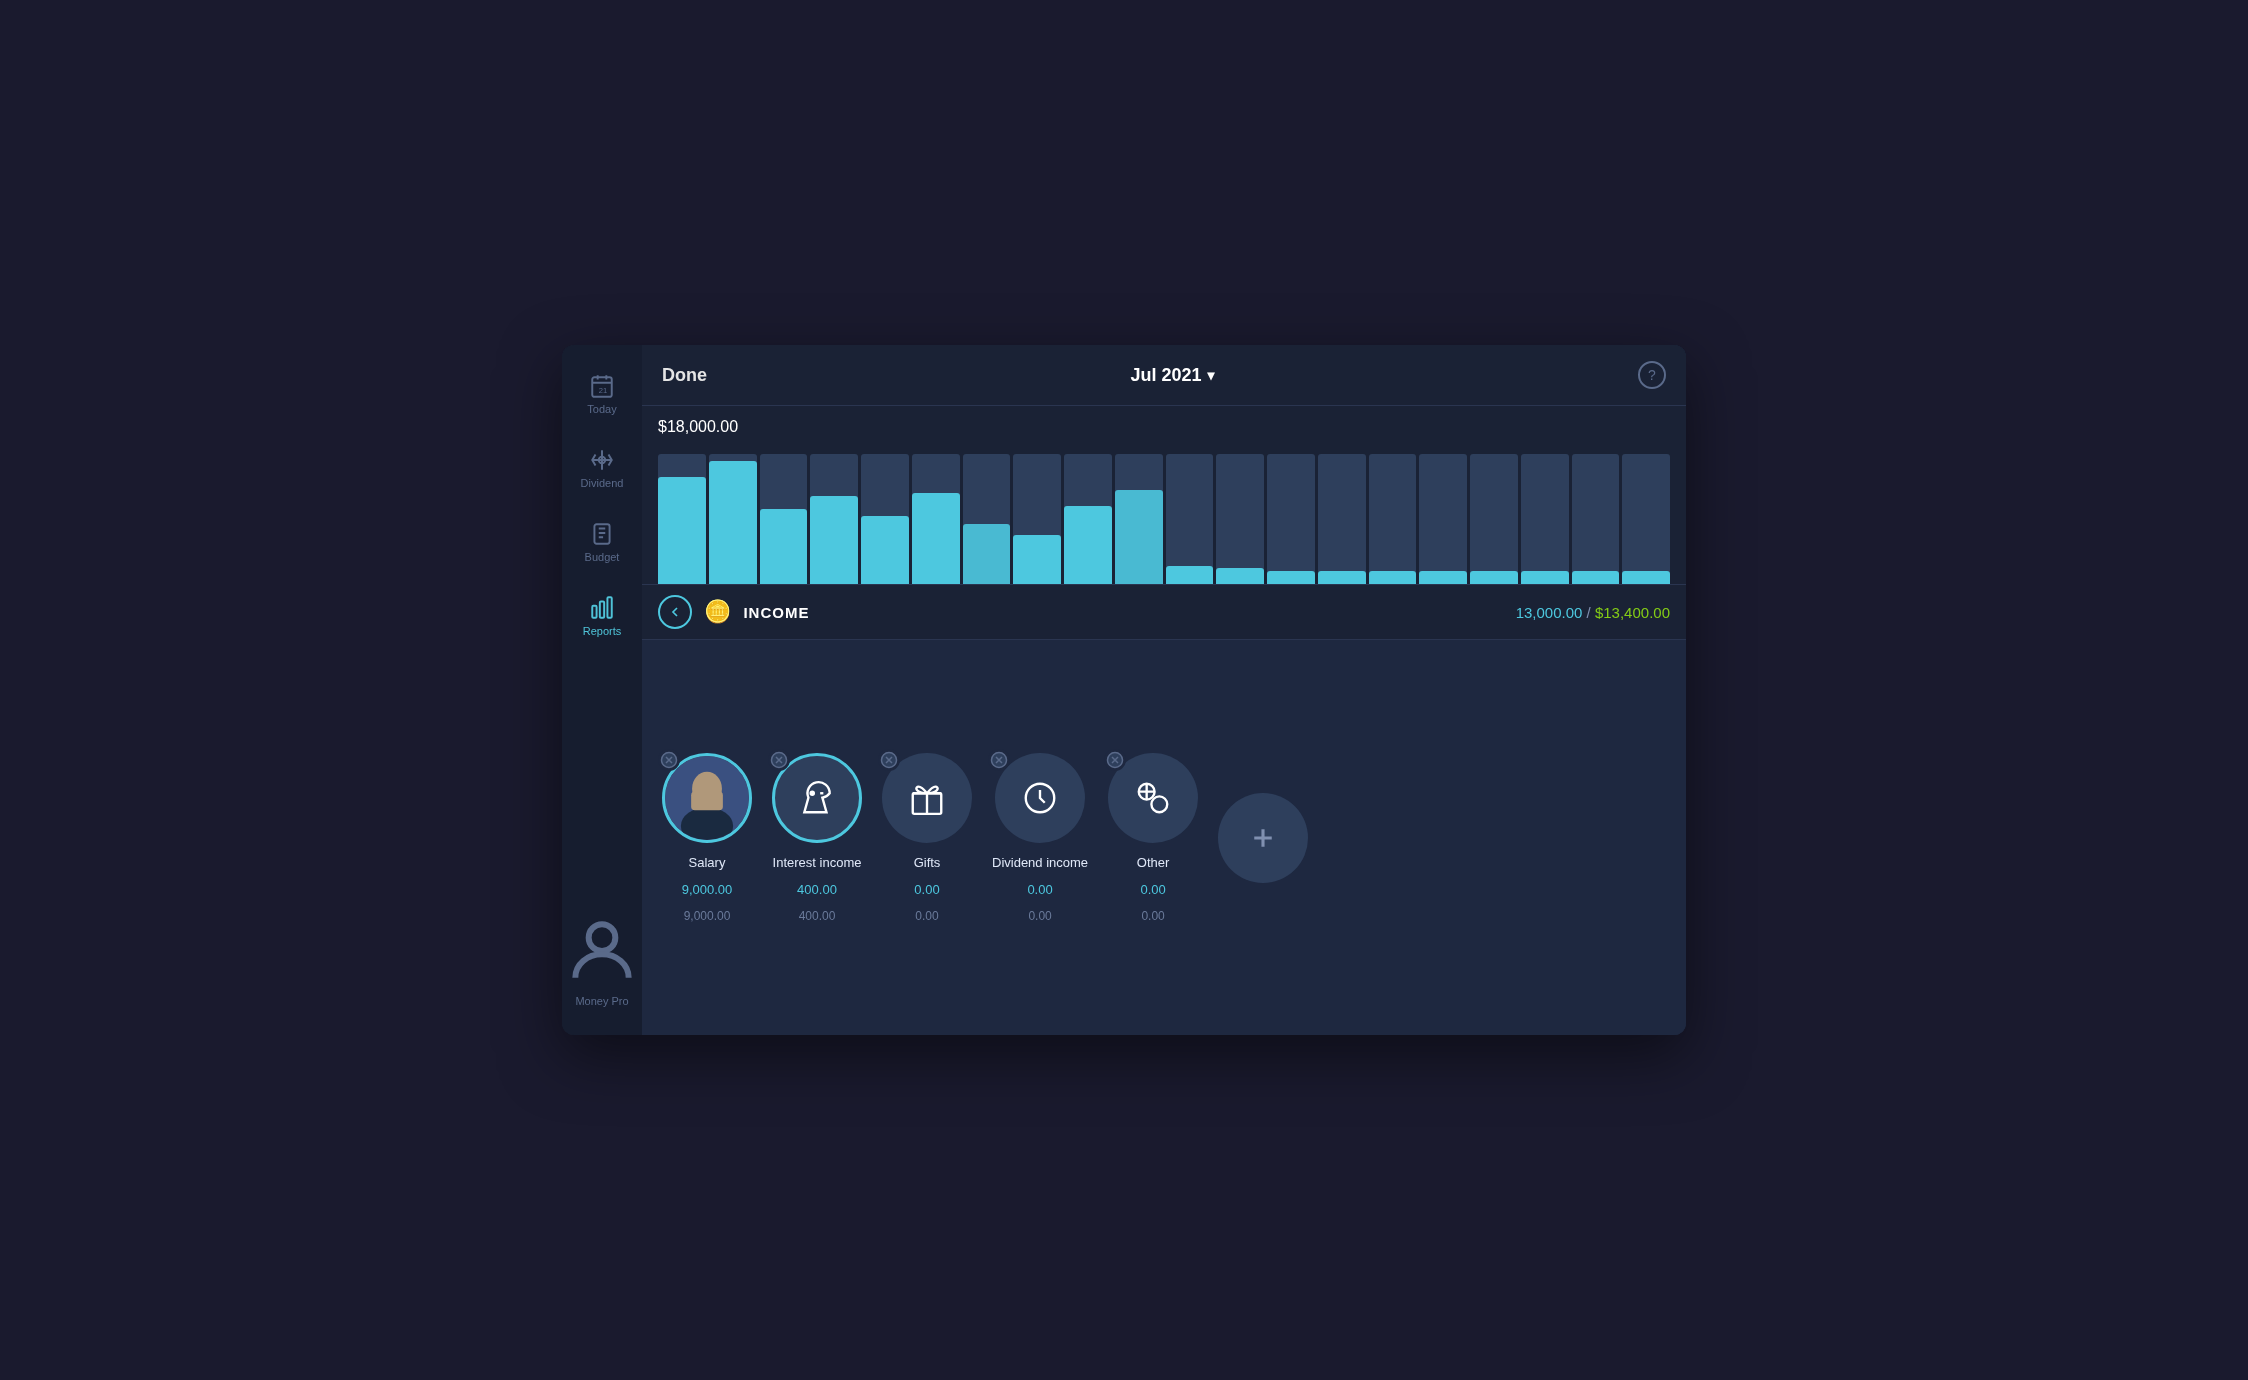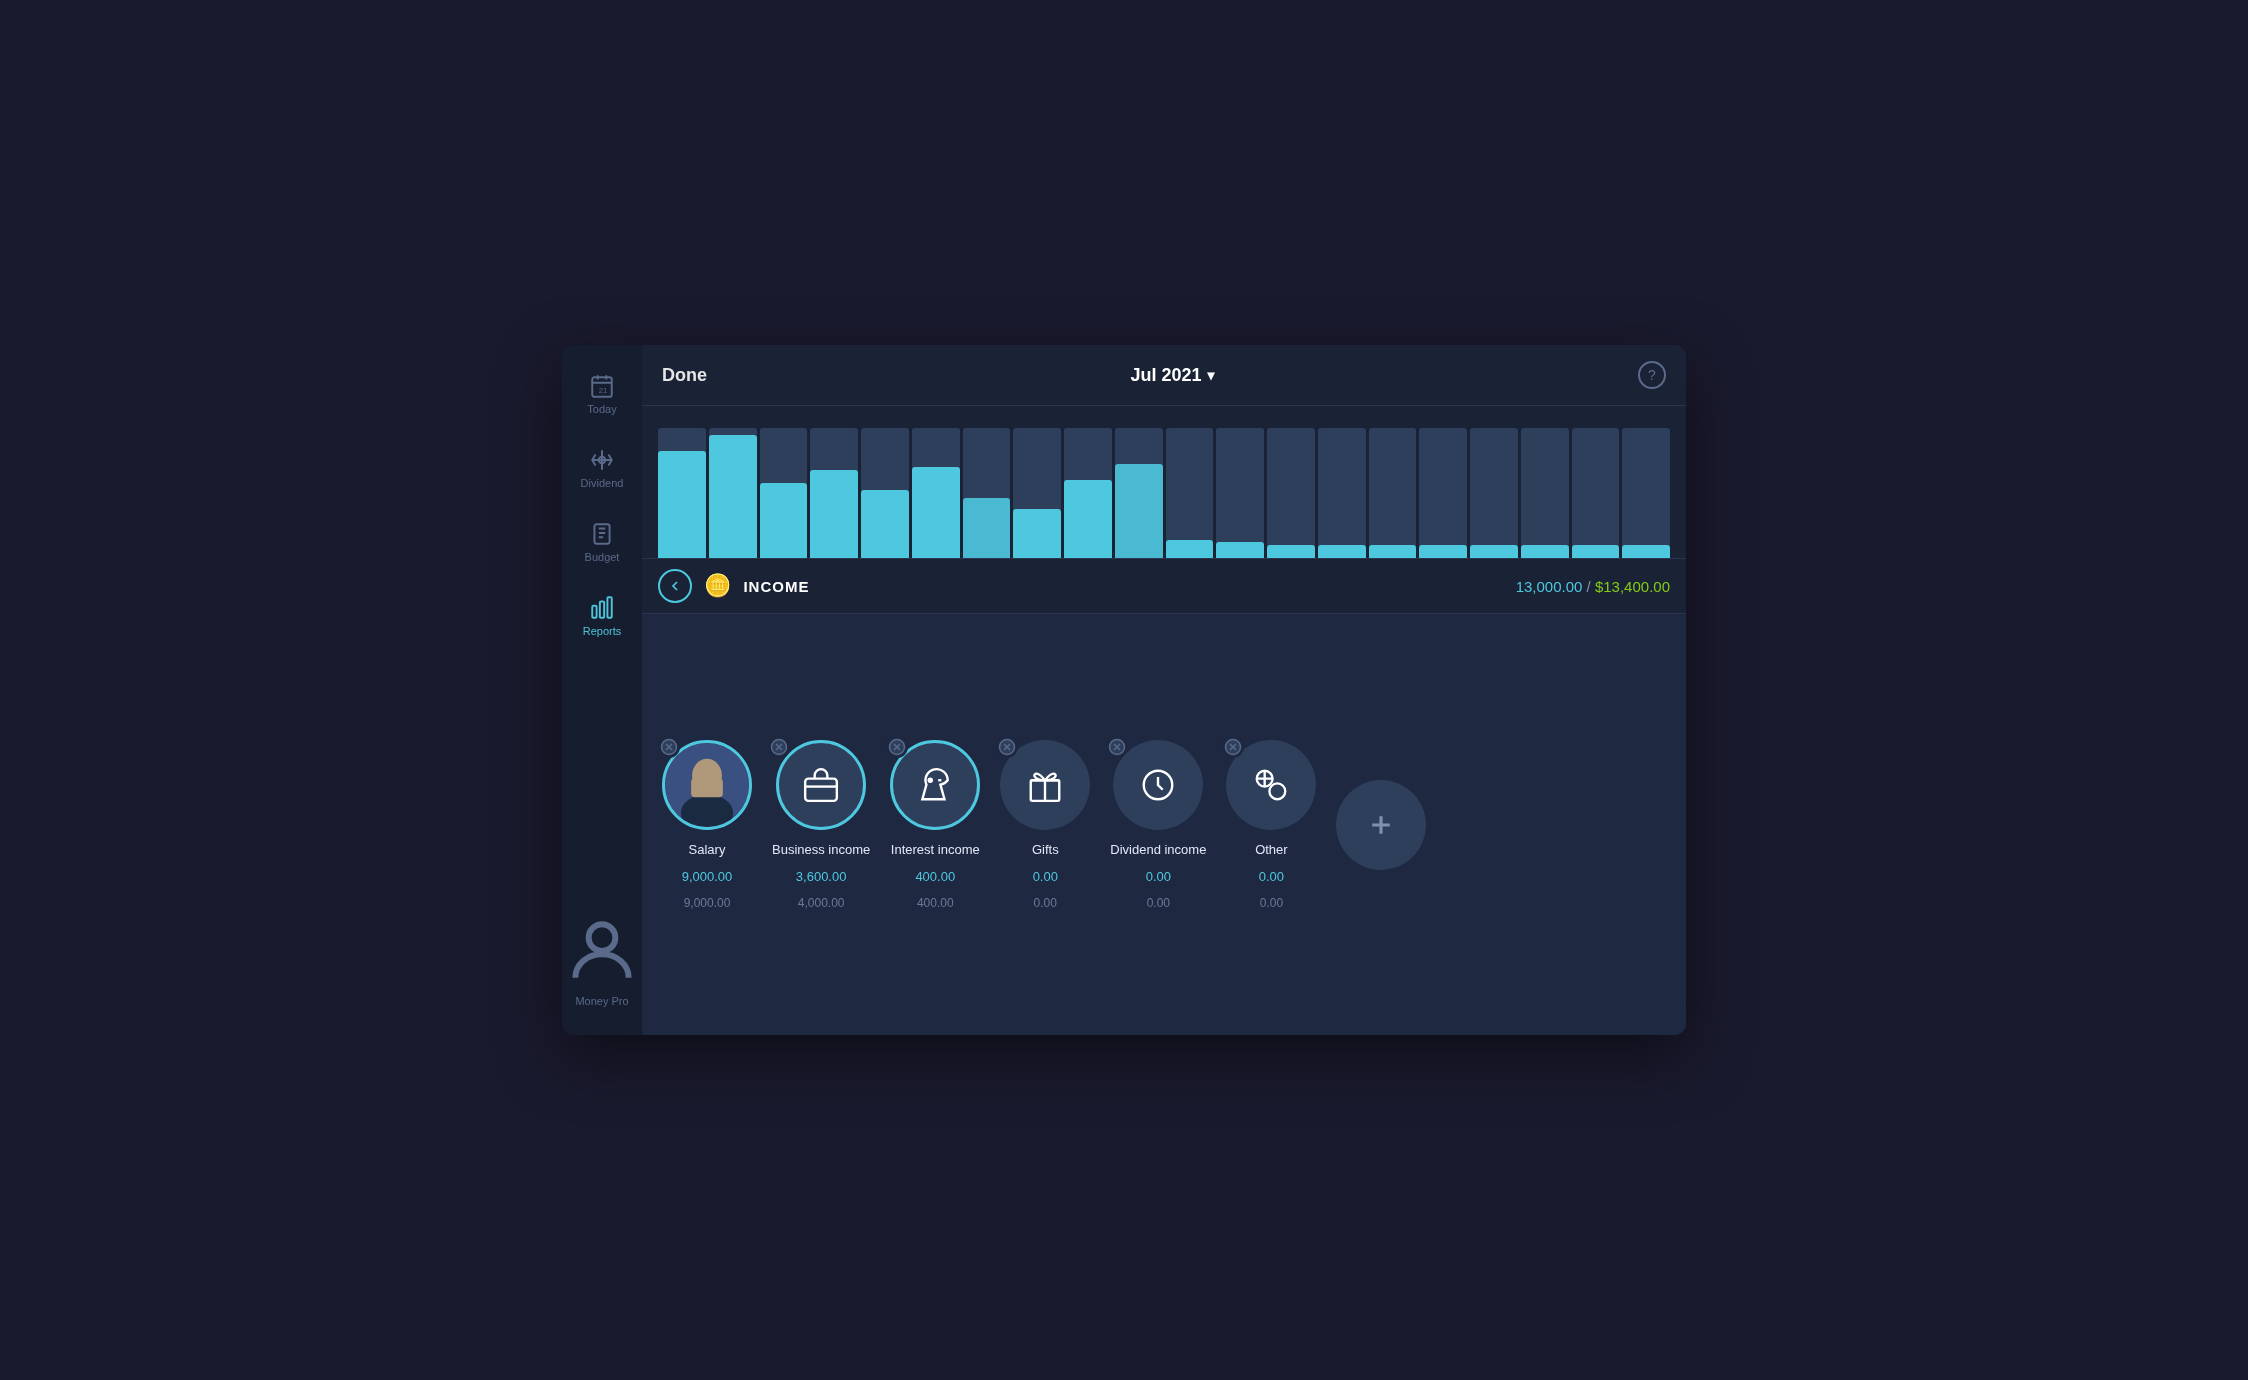--- a/index.html
+++ b/index.html
@@ -341,20 +341,21 @@
       <div class="header-title">
         <span>Jul 2021</span>
         <span class="chevron">▾</span>
       </div>
       <div class="header-help">
         <span>?</span>
       </div>
     </div>
 
     <div class="chart-area">
+      <div class="chart-label">$18,000.00</div>
       <div class="chart-bars" id="chart-bars-container">
       <div class="bar-group">
             <div class="bar-wrapper" style="position: relative;">
               <div class="bar-bg" style="height: 130px; position: absolute; bottom: 0px; width: 100%;"></div>
               <div class="bar-fill" style="height: 106.6px; position: absolute; bottom: 0px; width: 100%;"></div>
             </div>
           </div>
           <div class="bar-group">
             <div class="bar-wrapper" style="position: relative;">
               <div class="bar-bg" style="height: 130px; position: absolute; bottom: 0px; width: 100%;"></div>
@@ -508,40 +509,20 @@
         <div class="category-item">
           <div class="remove-btn">
             <svg viewBox="0 0 24 24" fill="none" stroke="currentColor" stroke-width="2">
               <circle cx="12" cy="12" r="10" fill="#2e3f5c"></circle>
               <path d="M8 8l8 8M16 8l-8 8"></path>
             </svg>
           </div>
           <div class="category-circle active-border">
             <span style="color:#fff;display:flex;align-items:center;justify-content:center;width:42px;height:42px;">
               <svg viewBox="0 0 24 24" fill="none" stroke="currentColor" stroke-width="1.5">
-                <rect x="2" y="8" width="20" height="14" rx="2"></rect>
-                <path d="M8 8V6a4 4 0 0 1 8 0v2"></path>
-                <path d="M2 13h20"></path>
-              </svg>
-            </span>
-          </div>
-          <div class="category-name">Business income</div>
-          <div class="category-value">3,600.00</div>
-          <div class="category-budget">4,000.00</div>
-        </div>
-        <div class="category-item">
-          <div class="remove-btn">
-            <svg viewBox="0 0 24 24" fill="none" stroke="currentColor" stroke-width="2">
-              <circle cx="12" cy="12" r="10" fill="#2e3f5c"></circle>
-              <path d="M8 8l8 8M16 8l-8 8"></path>
-            </svg>
-          </div>
-          <div class="category-circle active-border">
-            <span style="color:#fff;display:flex;align-items:center;justify-content:center;width:42px;height:42px;">
-              <svg viewBox="0 0 24 24" fill="none" stroke="currentColor" stroke-width="1.5">
                 <path d="M20 9a7 7 0 1 0-13.4 2.8L4 21h14l-2.6-9.2A7 7 0 0 0 20 9z"></path>
                 <circle cx="9" cy="9" r="1" fill="currentColor"></circle>
                 <path d="M14 9h2"></path>
               </svg>
             </span>
           </div>
           <div class="category-name">Interest income</div>
           <div class="category-value">400.00</div>
           <div class="category-budget">400.00</div>
         </div>

